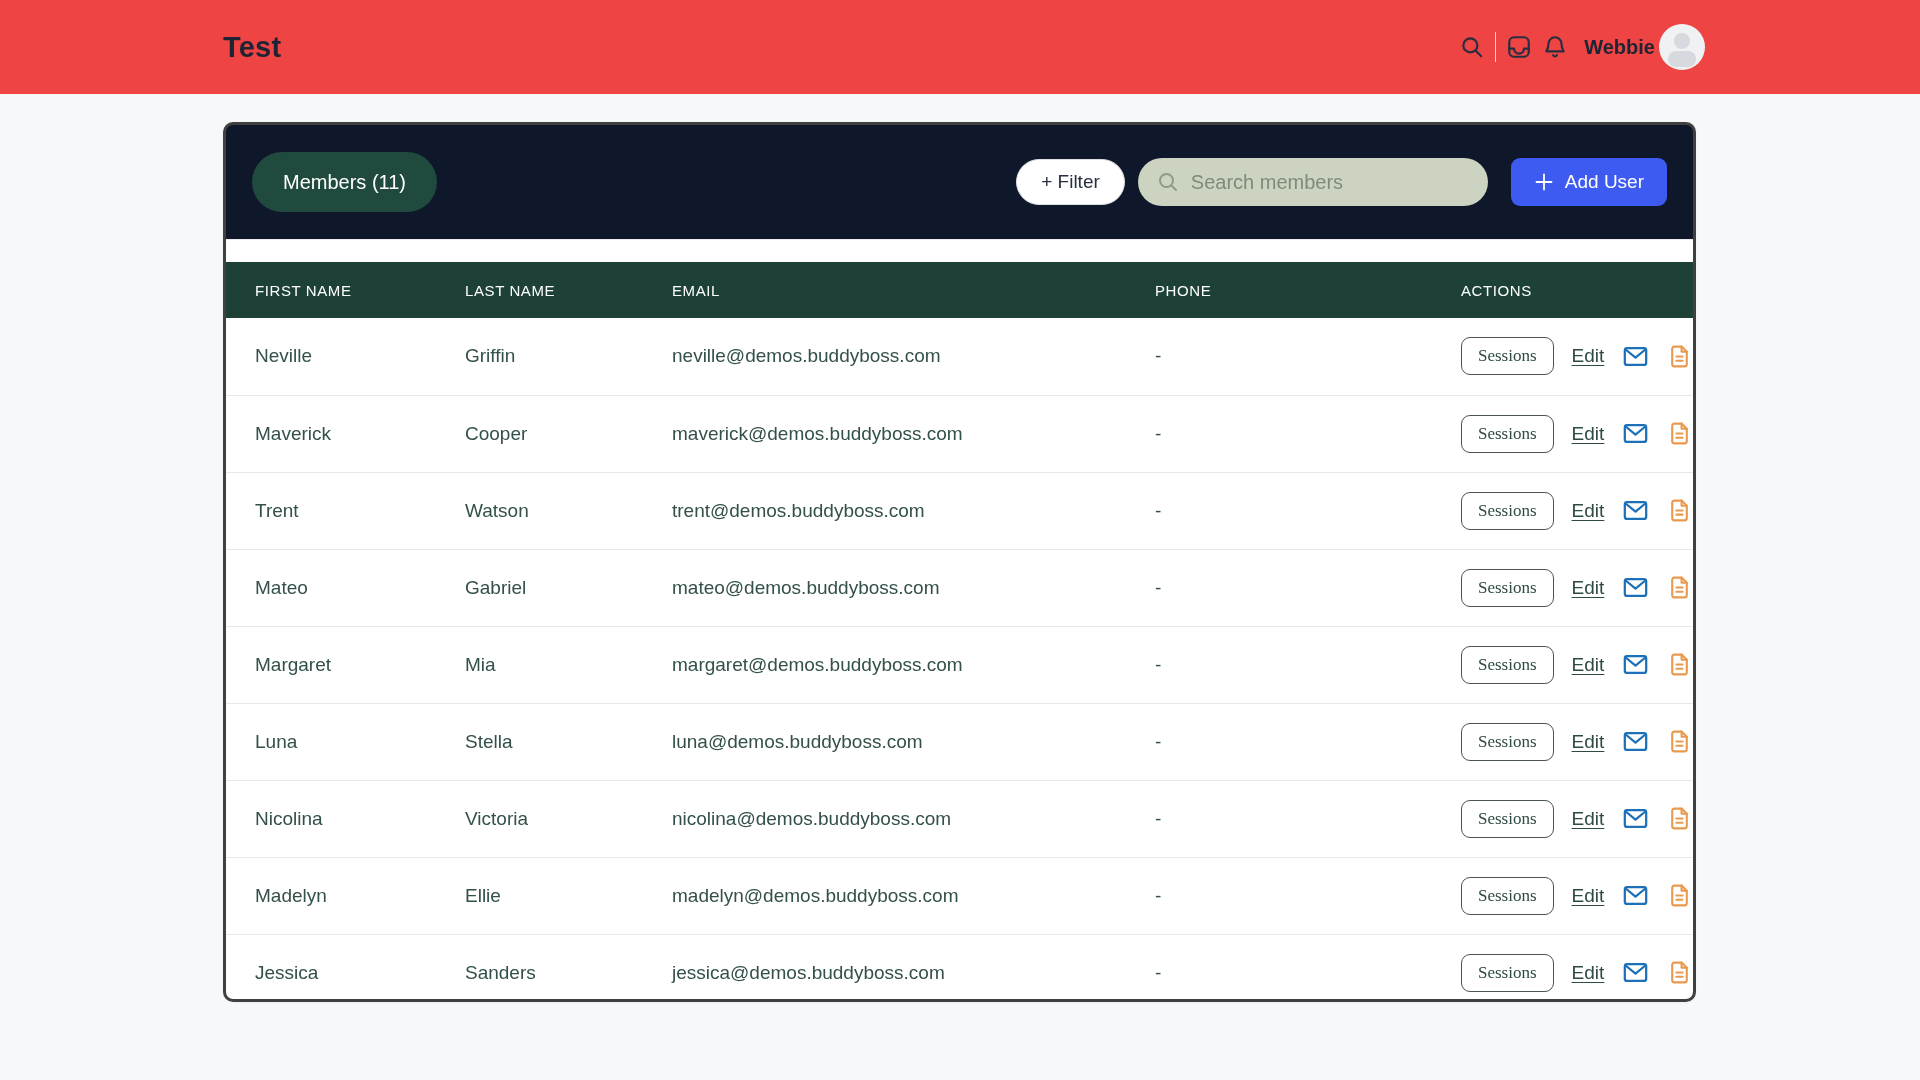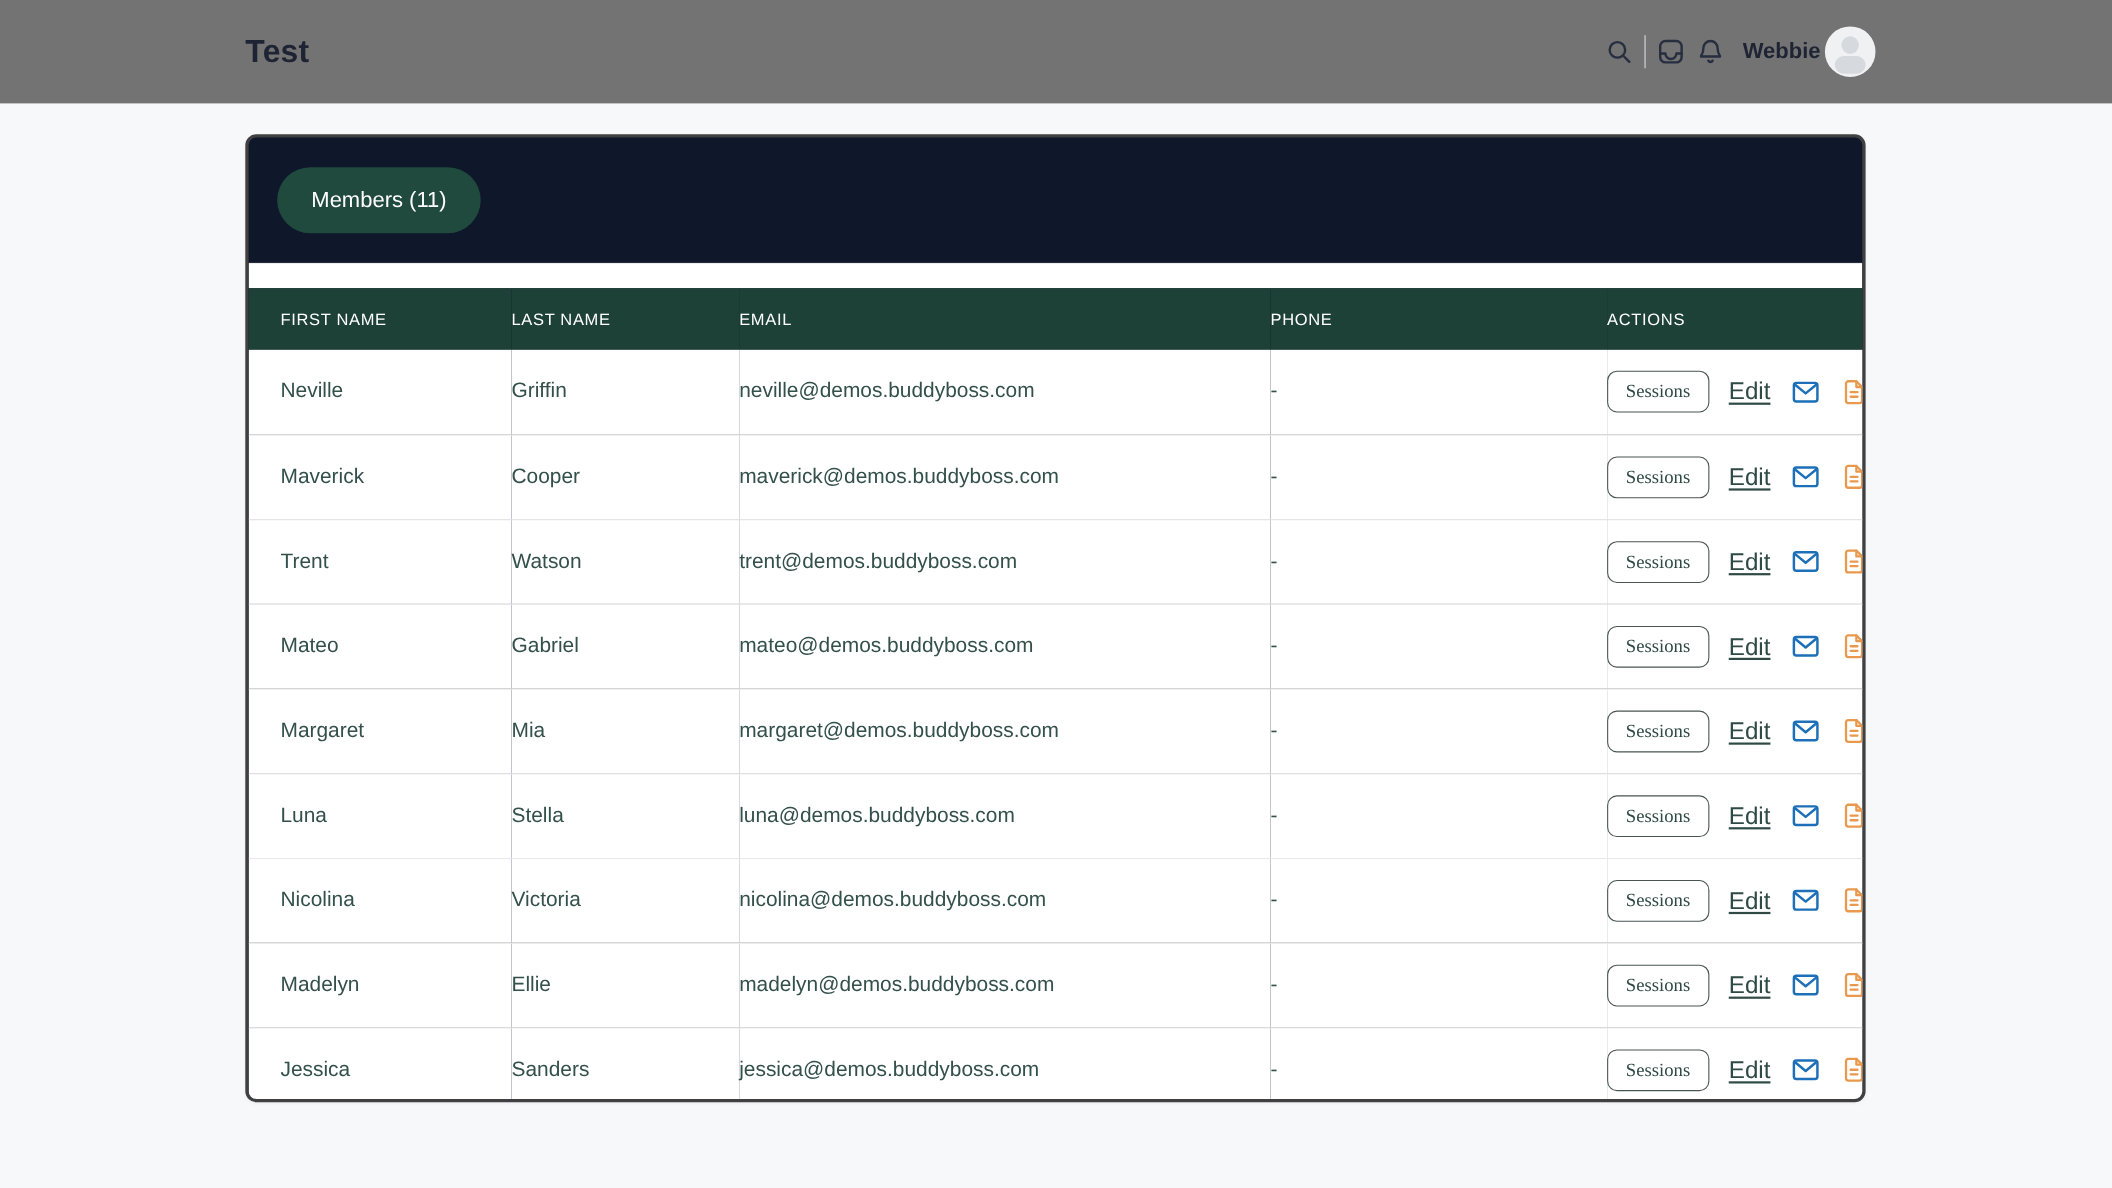--- a/index.html
+++ b/index.html
@@ -5,21 +5,21 @@
   * { margin:0; padding:0; box-sizing:border-box; }
   html,body { width:1920px; height:1080px; overflow:hidden; }
   body {
     font-family:"Liberation Sans", sans-serif;
     background:#f7f8f9;
     color:#1f2533;
   }
 
   
   .topbar {
-    height:94px; background:#737373;
+    height:94px; background:#ef4444;
     display:flex; align-items:center; justify-content:space-between;
     padding:0 215px 0 223px;
   }
   .logo { font-size:29px; font-weight:700; color:#1e2433; letter-spacing:.2px; }
   .topbar-right { display:flex; align-items:center; gap:10px; }
   .tb-icon { width:26px; height:26px; display:block; cursor:pointer; }
   .tb-divider { width:1px; height:30px; background:#d9dbdf; }
   .user-name { font-size:20px; font-weight:700; color:#1e2433; margin-left:6px; }
   .avatar {
     width:46px; height:46px; border-radius:50%; background:#f0f1f3;
@@ -92,21 +92,21 @@
     height:77px; padding:0; font-size:19px; color:#33504a;
     border-bottom:1px solid #e8e8e8; background:#ffffff;
   }
   .actions { display:flex; align-items:center; gap:18px; }
   .sessions-btn {
     background:#ffffff; border:1.5px solid #4a5553; border-radius:9px;
     height:38px; padding:0 16px; font-size:17px; color:#2f4a44;
     font-family:Liberation Serif, serif; cursor:pointer;
   }
   .edit-link {
-    font-size:22px; color:#2f4a44; text-decoration:underline;
+    font-size:19px; color:#2f4a44; text-decoration:underline;
     text-underline-offset:3px; cursor:pointer;
   }
   .icon-btn { display:inline-flex; cursor:pointer; }
 </style>
 </head>
 <body>
 
 <div class="topbar">
   <div class="logo">Test</div>
   <div class="topbar-right">
@@ -136,20 +136,37 @@
     </span>
   </div>
 </div>
 
 <div class="content">
 
   <div class="card">
 
     <div class="toolbar">
       <button class="members-pill">Members (11)</button>
+      <div class="toolbar-right">
+        <button class="filter-btn">+ Filter</button>
+        <div class="search-wrap">
+          <svg width="24" height="24" viewBox="0 0 24 24" fill="none" stroke="#8e9a89" stroke-width="2" stroke-linecap="round">
+            <circle cx="10.5" cy="10.5" r="6.5"></circle>
+              <line x1="15.6" y1="15.6" x2="20" y2="20"></line>
+          </svg>
+          <input class="search-input" value="" placeholder="Search members" style="">
+        </div>
+        <button class="add-user-btn">
+          <svg width="20" height="20" viewBox="0 0 20 20" fill="none" stroke="#ffffff" stroke-width="1.8" stroke-linecap="round">
+            <line x1="10" y1="2.5" x2="10" y2="17.5"></line>
+              <line x1="2.5" y1="10" x2="17.5" y2="10"></line>
+          </svg>
+          <span>Add User</span>
+        </button>
+      </div>
     </div>
 
     <div class="table-gap"></div>
 
     <table>
       <colgroup>
           <col class="c1">
           <col class="c2">
           <col class="c3">
           <col class="c4">

